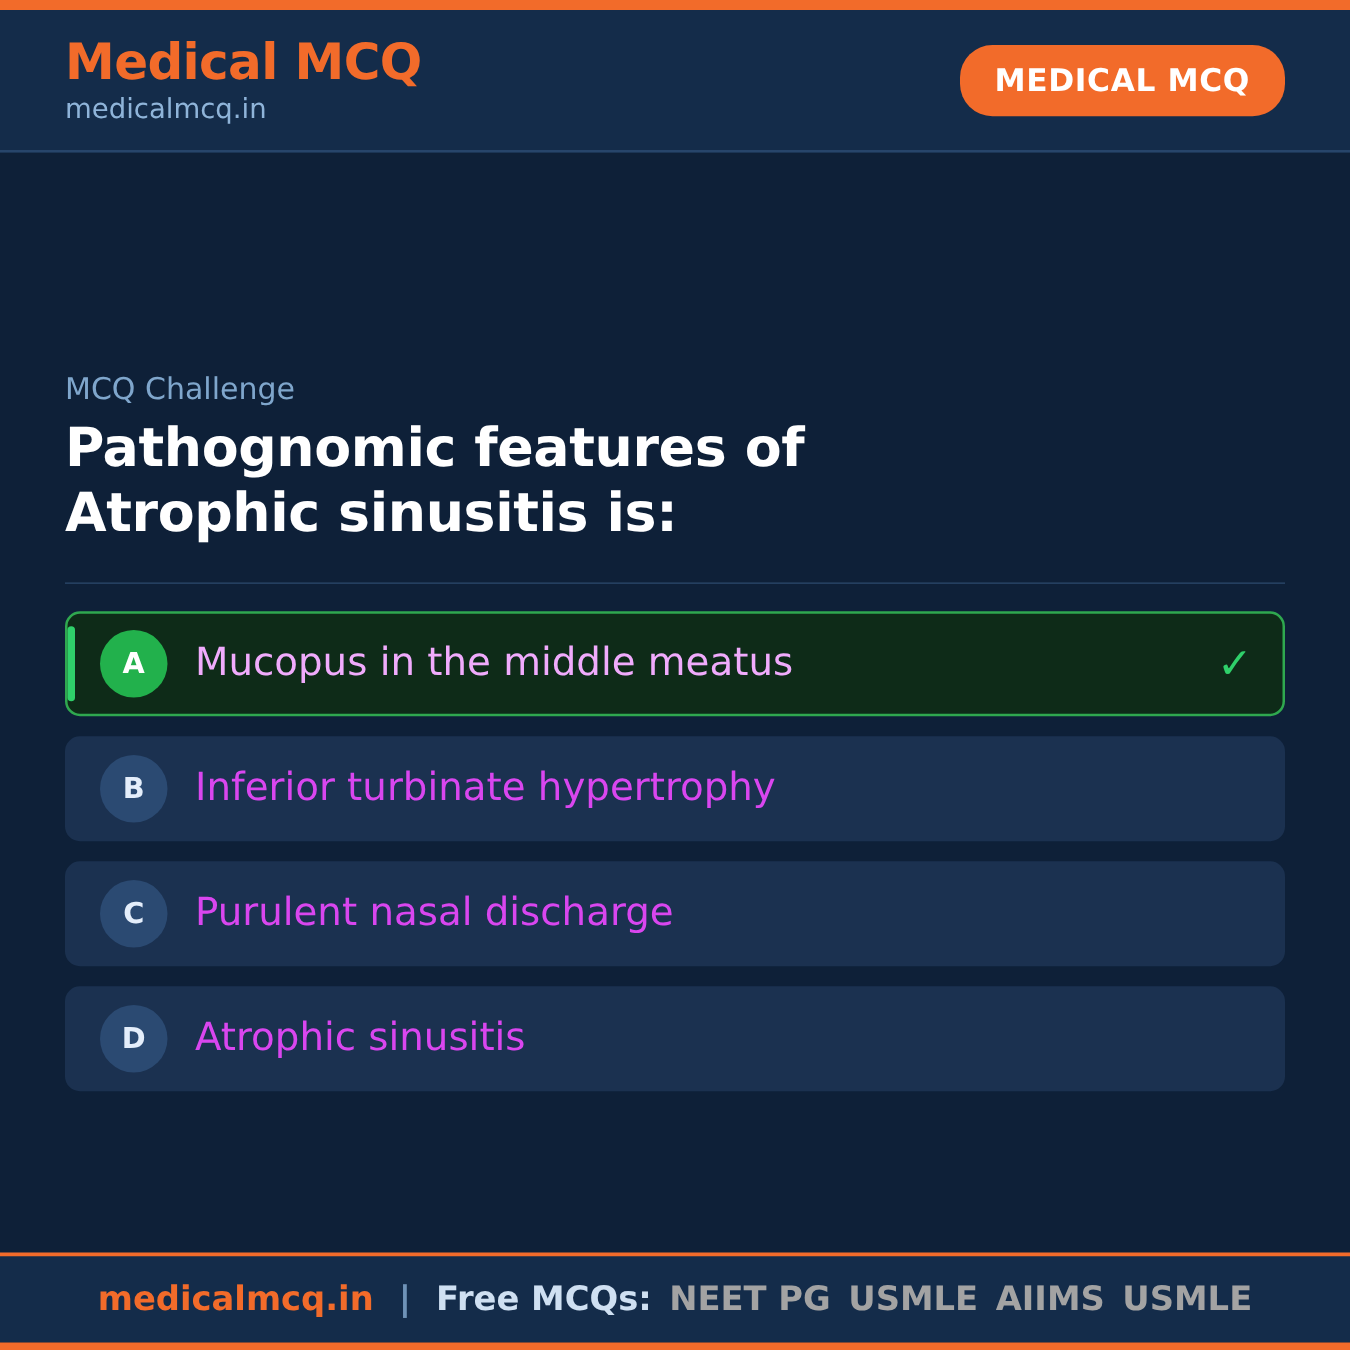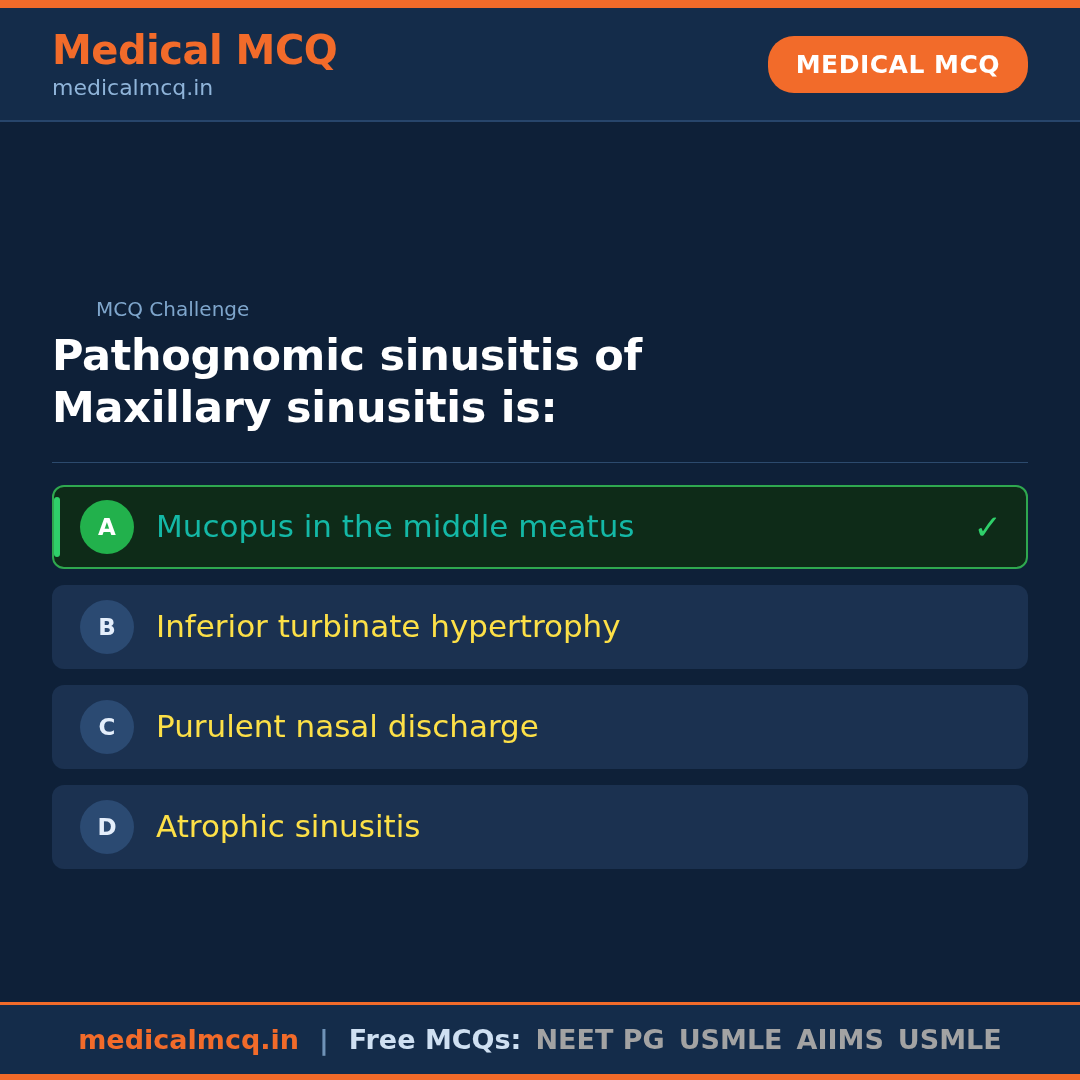--- a/index.html
+++ b/index.html
@@ -69,24 +69,23 @@
     position: relative;
     padding: 0 52px;
   }
   .q-wrap {
     position: absolute;
     left: 52px;
     right: 52px;
     top: 175px;
   }
   .kicker {
-    font-size: 20px;
+    font-size: 24px;
     color: #7fa6cc;
     margin-bottom: 8px;
-    margin-left: 44px;
   }
   .question {
     font-size: 43px;
     font-weight: bold;
     color: #ffffff;
     line-height: 1.22;
     letter-spacing: -0.3px;
     max-width: 780px;
   }
   .divider {
@@ -142,25 +141,25 @@
     justify-content: center;
     flex: 0 0 auto;
     margin-right: 22px;
   }
   .option.correct .badge {
     background: #22b14c;
     color: #ffffff;
   }
   .opt-text {
     font-size: 31px;
-    color: #fde047;
+    color: #d946ef;
     line-height: 1.2;
   }
   .option.correct .opt-text {
-    color: #14b8a6;
+    color: #f0abfc;
   }
   .check {
     margin-left: auto;
     color: #2fd06a;
     font-size: 34px;
     line-height: 1;
     font-weight: bold;
   }
 
   
@@ -203,21 +202,21 @@
     <div class="brand-block">
       <div class="brand-title">Medical MCQ</div>
       <div class="brand-sub">medicalmcq.in</div>
     </div>
     <div class="header-pill">MEDICAL MCQ</div>
   </div>
 
   <div class="main">
     <div class="q-wrap">
       <div class="kicker">MCQ Challenge</div>
-      <div class="question">Pathognomic sinusitis of Maxillary sinusitis is:</div>
+      <div class="question">Pathognomic features of Atrophic sinusitis is:</div>
       <div class="divider"></div>
 
       <div class="options">
 
         <div class="option correct">
           <div class="badge">A</div>
           <div class="opt-text">Mucopus in the middle meatus</div>
           <div class="check">✓</div>
         </div>
 

